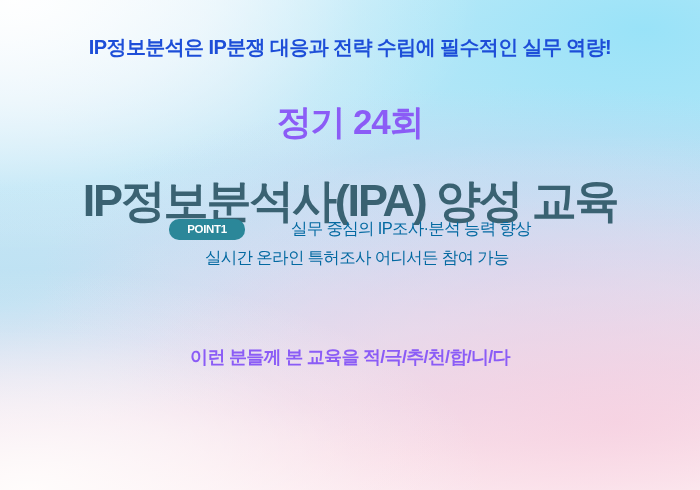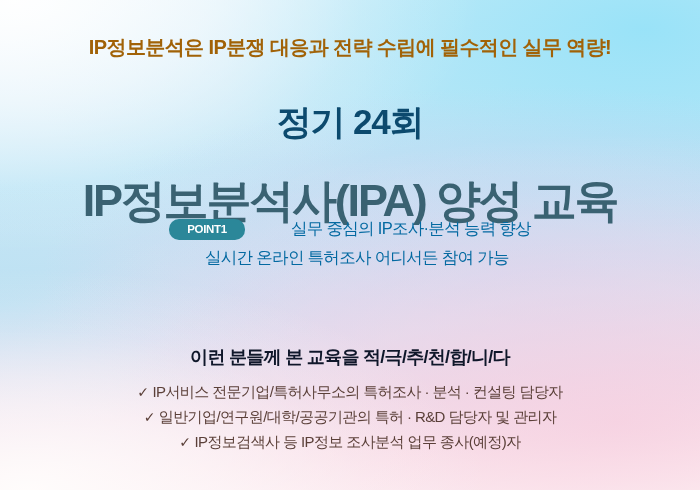--- a/index.html
+++ b/index.html
@@ -98,33 +98,33 @@
   }
 
   .kicker {
     position: absolute;
     top: 34px;
     left: 0;
     right: 0;
     font-size: 20px;
     font-weight: 700;
     letter-spacing: -0.6px;
-    color: #a16207;
+    color: #1d4ed8;
     white-space: nowrap;
   }
 
   .eyebrow {
     position: absolute;
     top: 99px;
     left: 0;
     right: 0;
     font-size: 35px;
     font-weight: 700;
     letter-spacing: -1.2px;
-    color: #0c4a6e;
+    color: #8b5cf6;
     white-space: nowrap;
   }
 
   .headline {
     position: absolute;
     top: 143px;
     left: 0;
     right: 0;
     font-size: 45px;
     font-weight: 800;
@@ -178,21 +178,21 @@
 
   
   .target-heading {
     position: absolute;
     top: 345px;
     left: 0;
     right: 0;
     font-size: 18px;
     font-weight: 700;
     letter-spacing: -0.7px;
-    color: #0f172a;
+    color: #8b5cf6;
     white-space: nowrap;
   }
 
   
   .target-list {
     position: absolute;
     top: 383px;
     left: 0;
     right: 0;
     display: flex;
@@ -245,30 +245,15 @@
 
 
       <div class="point-row">
         <span class="point-text">실시간 온라인 특허조사 어디서든 참여 가능</span>
       </div>
 
     </div>
 
     <div class="target-heading">이런 분들께 본 교육을 적/극/추/천/합/니/다</div>
 
-    <div class="target-list">
-
-      <div class="target-item">
-        <span class="check-icon">✓</span><span>IP서비스 전문기업/특허사무소의 특허조사 · 분석 · 컨설팅 담당자</span>
-      </div>
-
-      <div class="target-item">
-        <span class="check-icon">✓</span><span>일반기업/연구원/대학/공공기관의 특허 · R&amp;D 담당자 및 관리자</span>
-      </div>
-
-      <div class="target-item">
-        <span class="check-icon">✓</span><span>IP정보검색사 등 IP정보 조사분석 업무 종사(예정)자</span>
-      </div>
-
-    </div>
 
   </div>
 </div>
 
 </body></html>

